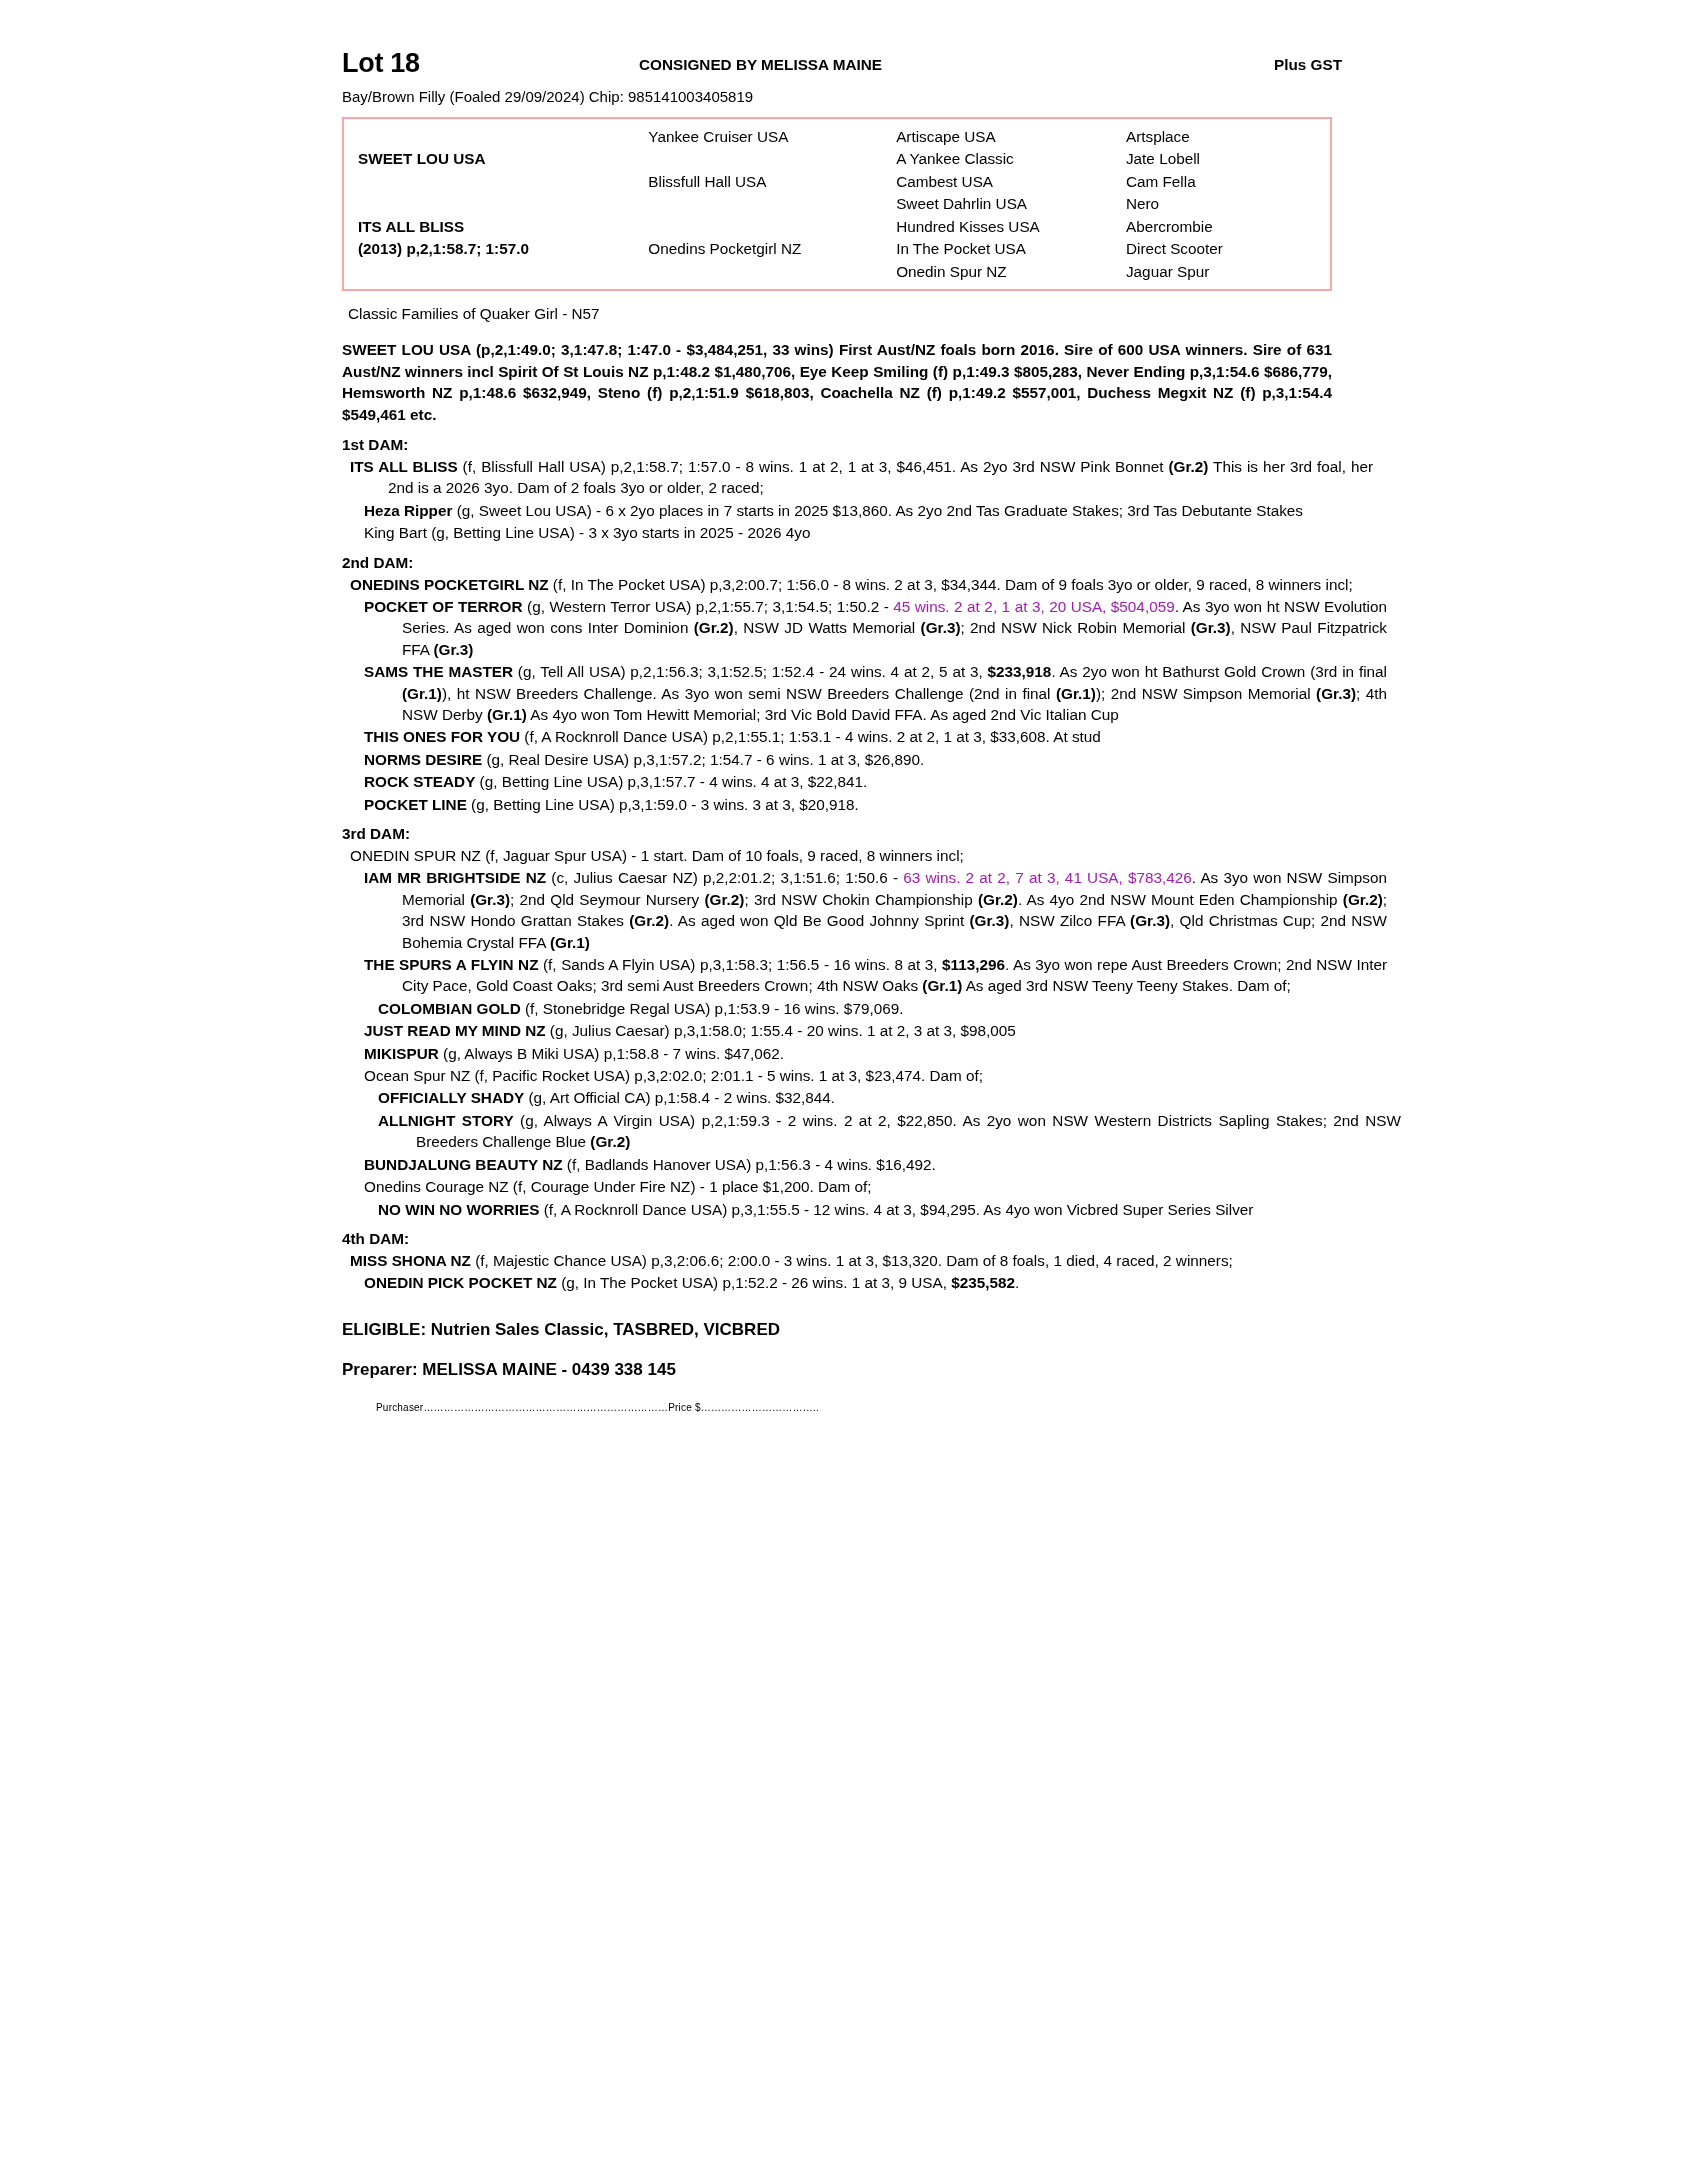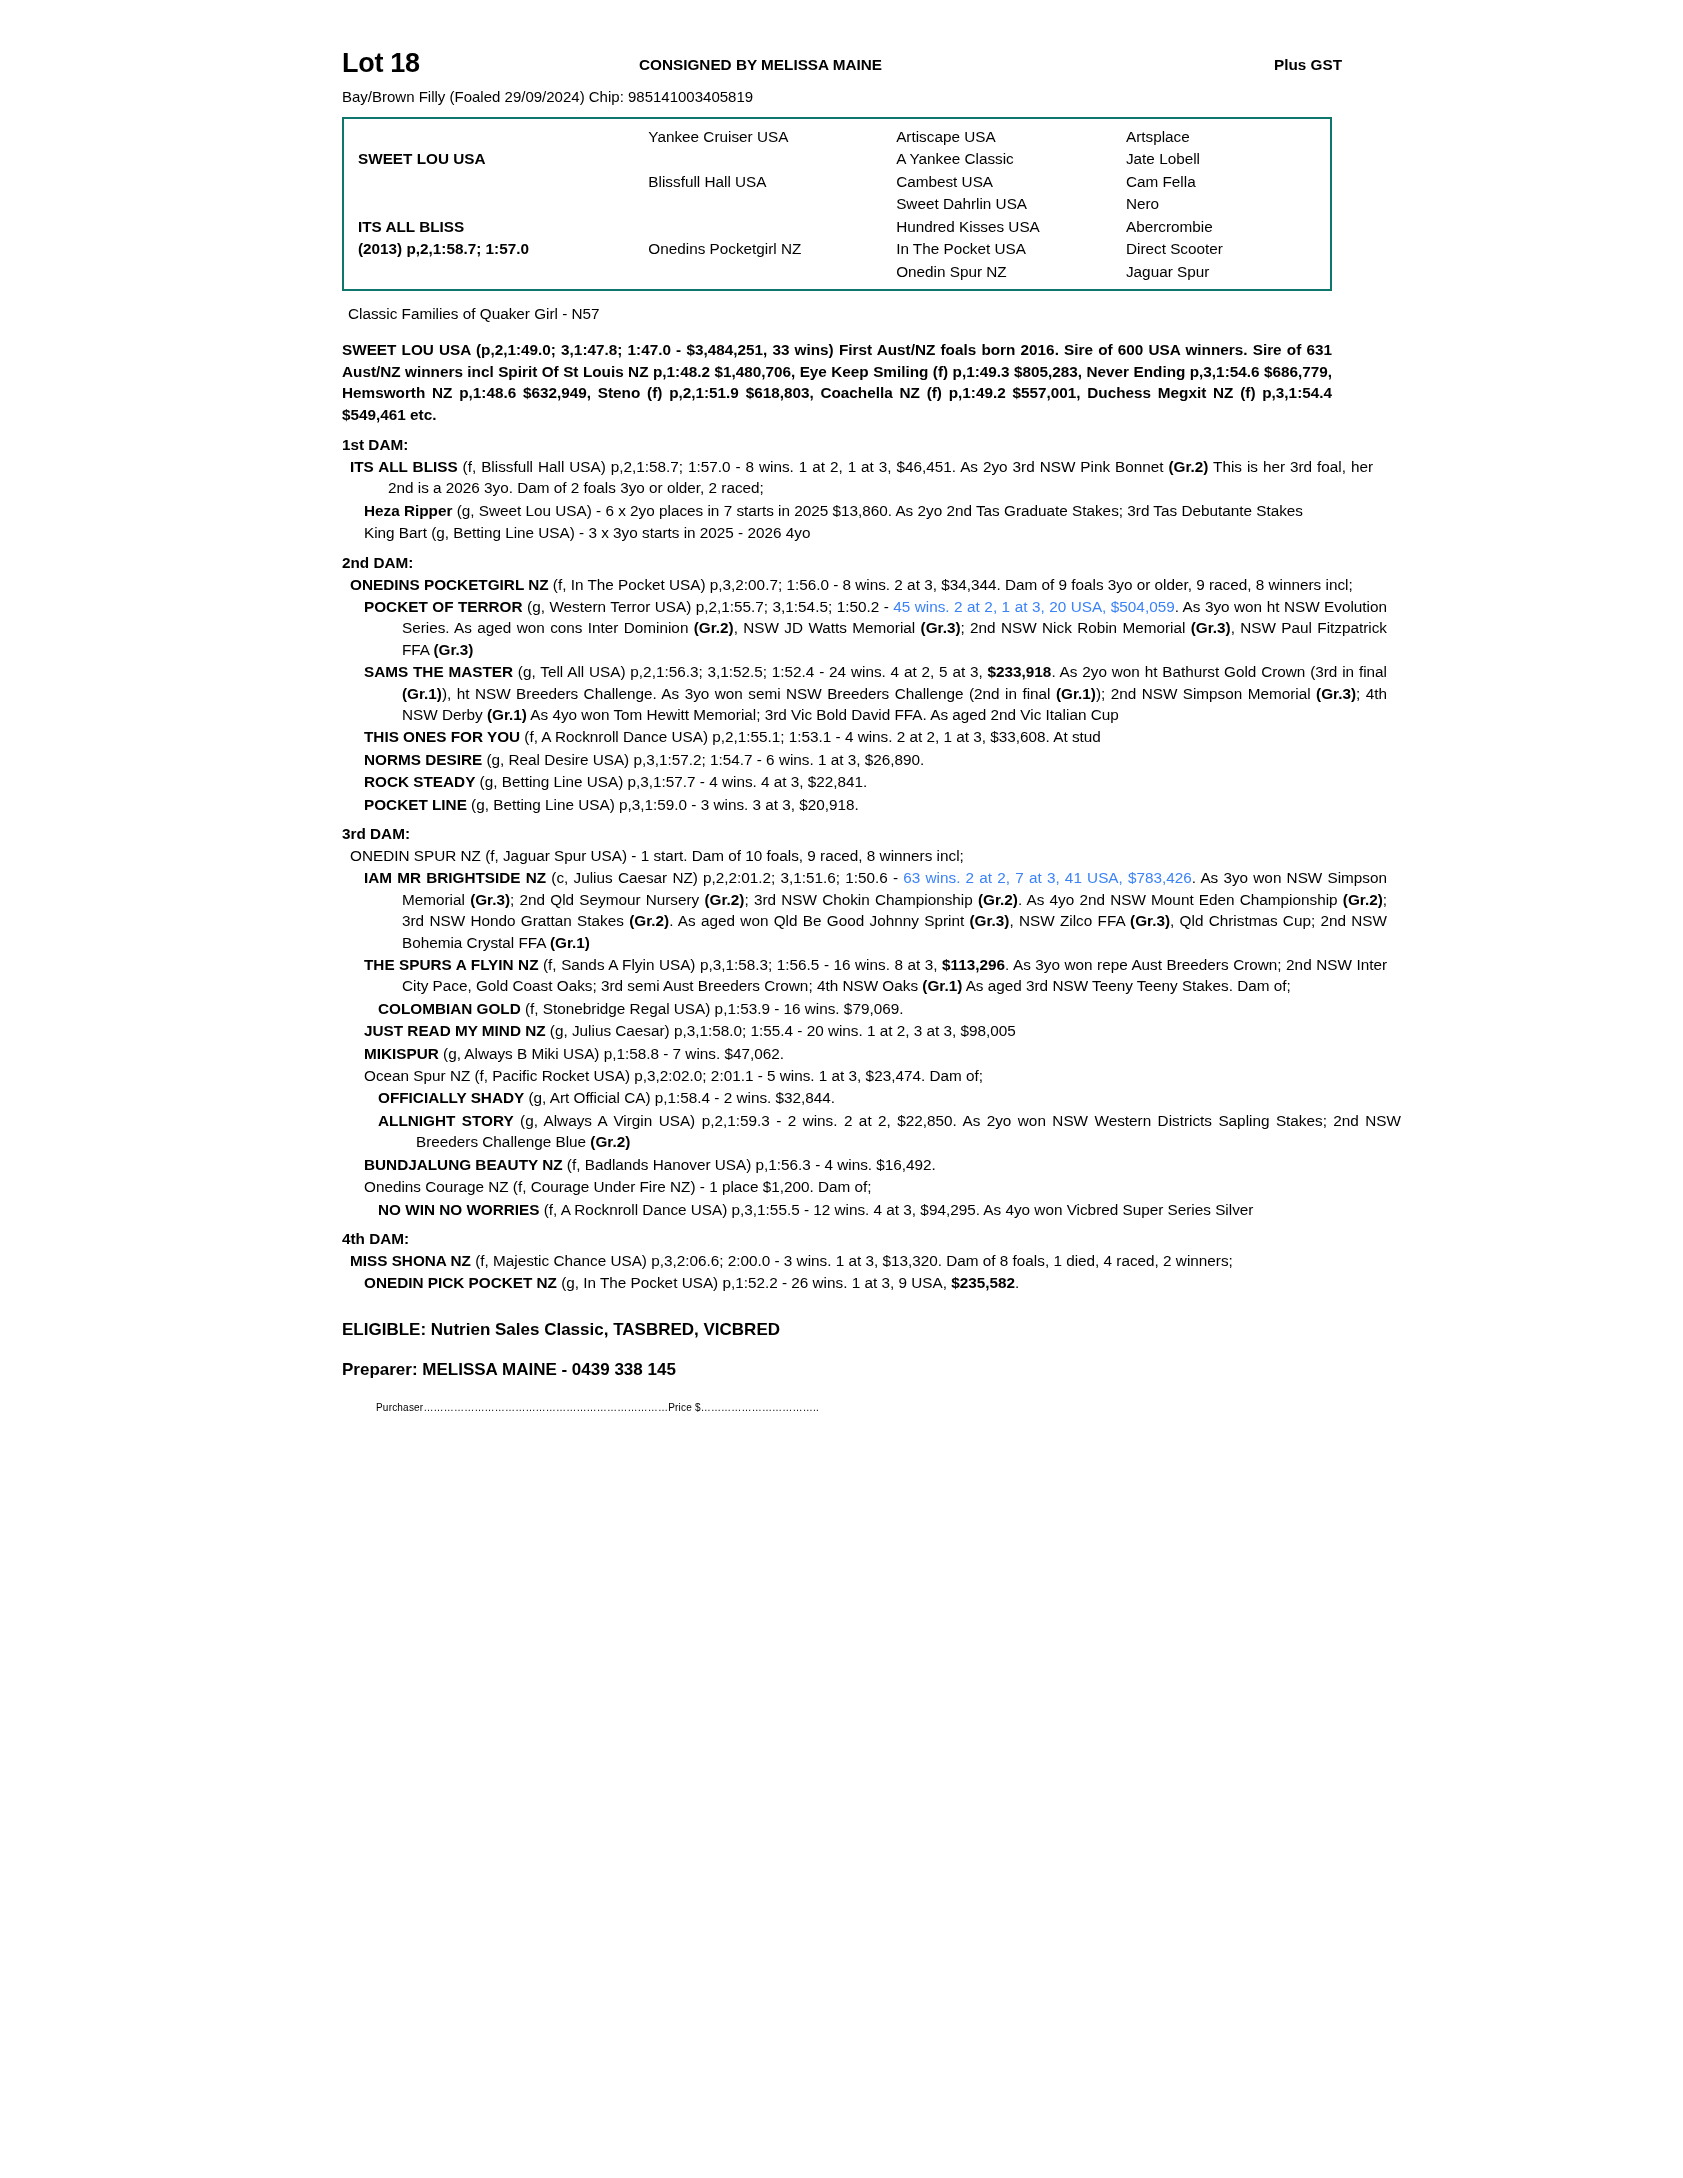--- a/index.html
+++ b/index.html
@@ -53,21 +53,21 @@
     font-weight: bold;
   }
   .subhdr {
     font-size: 15px;
     margin-top: 2px;
     margin-bottom: 12px;
     padding-right: 59px;
   }
   
   .ped {
-    border: 2px solid #0f766e;
+    border: 2px solid #fca5a5;
     width: 990px;
     box-sizing: border-box;
     padding: 6px 0 6px 0;
   }
   .ped table {
     border-collapse: collapse;
     width: 100%;
     font-size: 15.3px;
   }
   .ped td {
@@ -104,21 +104,21 @@
     text-align: justify;
     width: 985px;
     margin-bottom: 1px;
   }
   .ind0 { margin-left: 8px; text-indent: 0; padding-left: 38px; }
   .ind0 > .hang { margin-left: -38px; }
   .ind1 { margin-left: 22px; padding-left: 38px; }
   .ind1 > .hang { margin-left: -38px; }
   .ind2 { margin-left: 36px; padding-left: 38px; }
   .ind2 > .hang { margin-left: -38px; }
-  .red { color: #3b82f6; }
+  .red { color: #a21caf; }
   .eligible {
     font-size: 17px;
     font-weight: bold;
     margin-top: 26px;
   }
   .preparer {
     font-size: 17px;
     font-weight: bold;
     margin-top: 20px;
   }

